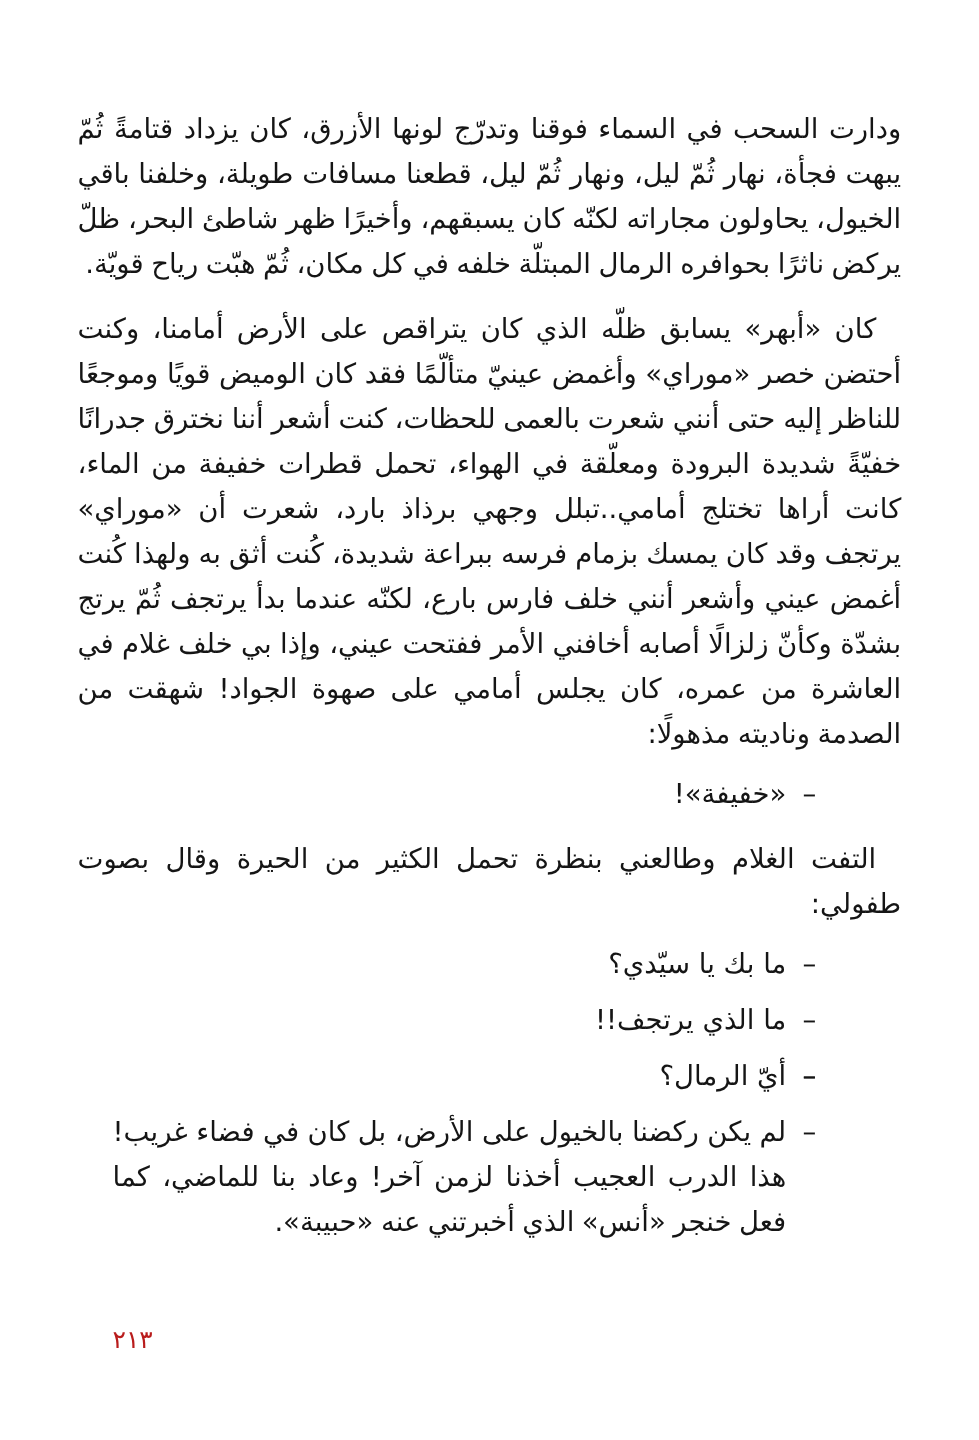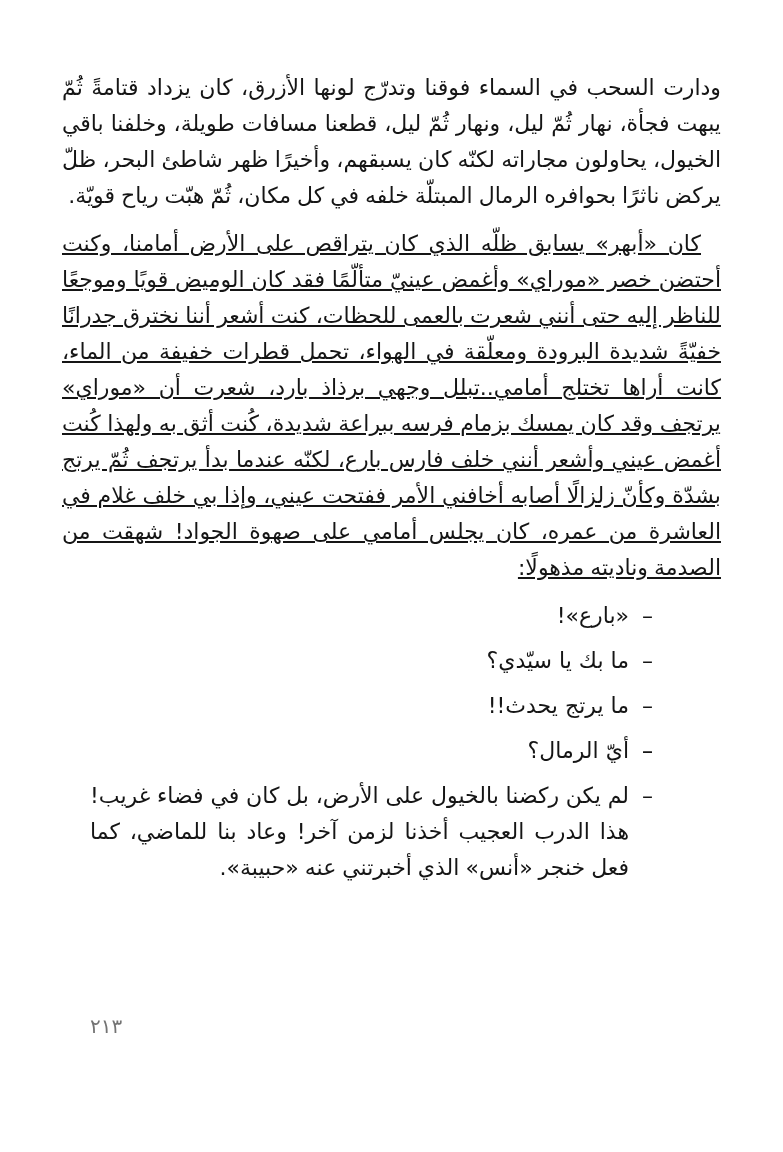--- a/index.html
+++ b/index.html
@@ -16,76 +16,76 @@
     box-sizing: border-box;
     padding: 70px 62px 0 62px;
     direction: rtl;
     font-family: "DejaVu Sans", sans-serif;
     font-size: 22px;
     line-height: 36px;
     color: #151515;
     overflow: hidden;
   }
   .para {
-    margin: 0 0 12px 0;
+    margin: 16px 0 12px 0;
     text-align: justify;
     word-spacing: -1px;
   }
   .para.indent {
     text-indent: 20px;
-    text-decoration: underline;
   }
   .dialogue {
     position: relative;
     margin: 0 68px 9px 0;
     padding-right: 24px;
     text-align: right;
   }
   .dialogue .dash {
     position: absolute;
     right: 0;
     top: 0;
   }
   .dialogue.long {
     text-align: justify;
     margin-left: 28px;
     word-spacing: -1px;
   }
   .page-number {
     position: absolute;
     left: 90px;
-    top: 1008px;
+    top: 1053px;
     font-size: 20px;
-    color: #737373;
+    color: #b91c1c;
   }
 </style>
 </head>
 <body>
 
 <div class="page">
 
   <p class="para">ودارت السحب في السماء فوقنا وتدرّج لونها الأزرق، كان يزداد قتامةً ثُمّ يبهت فجأة، نهار ثُمّ ليل، ونهار ثُمّ ليل، قطعنا مسافات طويلة، وخلفنا باقي الخيول، يحاولون مجاراته لكنّه كان يسبقهم، وأخيرًا ظهر شاطئ البحر، ظلّ يركض ناثرًا بحوافره الرمال المبتلّة خلفه في كل مكان، ثُمّ هبّت رياح قويّة.</p>
 
   <p class="para indent">كان «أبهر» يسابق ظلّه الذي كان يتراقص على الأرض أمامنا، وكنت أحتضن خصر «موراي» وأغمض عينيّ متألّمًا فقد كان الوميض قويًا وموجعًا للناظر إليه حتى أنني شعرت بالعمى للحظات، كنت أشعر أننا نخترق جدرانًا خفيّةً شديدة البرودة ومعلّقة في الهواء، تحمل قطرات خفيفة من الماء، كانت أراها تختلج أمامي..تبلل وجهي برذاذ بارد، شعرت أن «موراي» يرتجف وقد كان يمسك بزمام فرسه ببراعة شديدة، كُنت أثق به ولهذا كُنت أغمض عيني وأشعر أنني خلف فارس بارع، لكنّه عندما بدأ يرتجف ثُمّ يرتج بشدّة وكأنّ زلزالًا أصابه أخافني الأمر ففتحت عيني، وإذا بي خلف غلام في العاشرة من عمره، كان يجلس أمامي على صهوة الجواد! شهقت من الصدمة وناديته مذهولًا:</p>
 
   <p class="dialogue">
     <span class="dash">–</span>
-    <span class="dtext">«بارع»!</span>
+    <span class="dtext">«خفيفة»!</span>
   </p>
 
+  <p class="para indent">التفت الغلام وطالعني بنظرة تحمل الكثير من الحيرة وقال بصوت طفولي:</p>
 
   <p class="dialogue">
     <span class="dash">–</span>
     <span class="dtext">ما بك يا سيّدي؟</span>
   </p>
 
 
   <p class="dialogue">
     <span class="dash">–</span>
-    <span class="dtext">ما يرتج يحدث!!</span>
+    <span class="dtext">ما الذي يرتجف!!</span>
   </p>
 
   <p class="dialogue">
     <span class="dash">–</span>
   </p>
 
   <p class="dialogue">
     <span class="dash">–</span>
     <span class="dtext">أيّ الرمال؟</span>
   </p>

